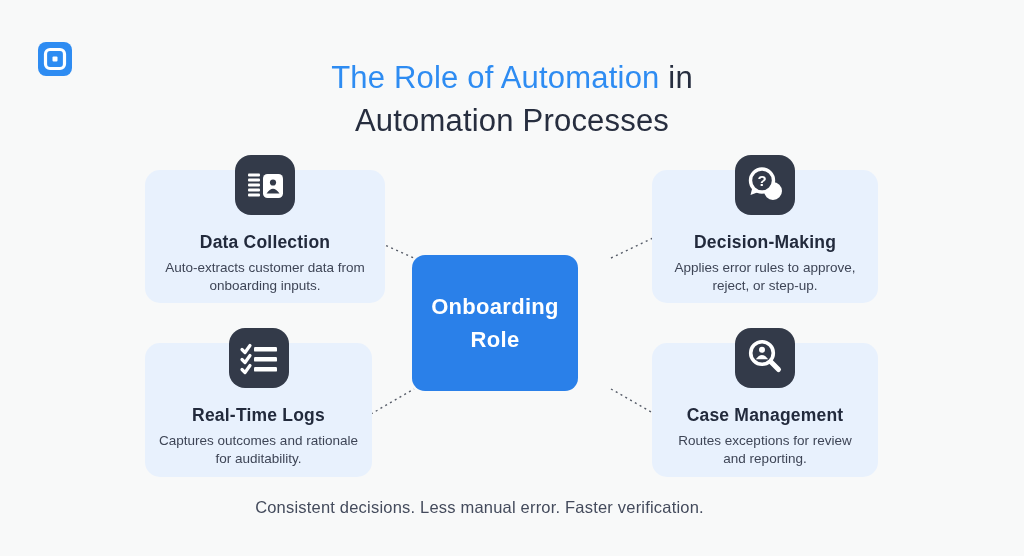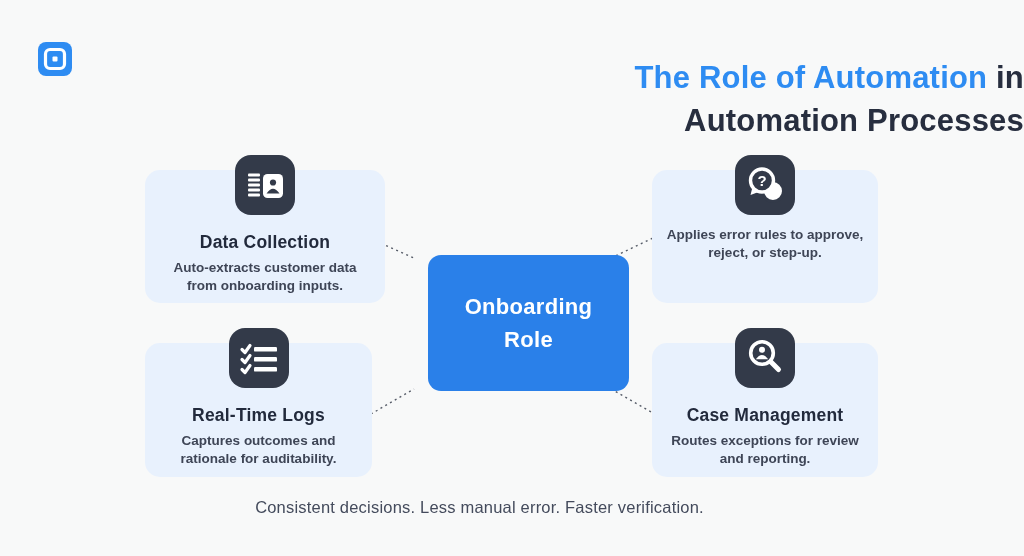--- a/index.html
+++ b/index.html
@@ -9,21 +9,21 @@
     background:#f8f9f9;
     overflow:hidden;
   }
   .canvas{position:relative;width:1024px;height:556px;background:#f8f9f9;}
   .connectors{position:absolute;left:0;top:0;width:1024px;height:556px;pointer-events:none;}
 
   .logo{position:absolute;left:38px;top:42px;width:34px;height:34px;}
 
   .title{
     position:absolute;left:0;top:56px;width:1024px;margin:0;
-    text-align:right;font-size:31px;line-height:43px;font-weight:700;
+    text-align:center;font-size:31px;line-height:43px;font-weight:400;
     letter-spacing:0.2px;color:#272e3f;
   }
   .title .t-blue{color:#2e8cf2;}
   .title .t-dark{color:#272e3f;}
 
   .card{
     position:absolute;
     background:#e8f1fd;border-radius:15px;
     text-align:center;box-sizing:border-box;
     padding:50px 14px 0 14px;
@@ -37,25 +37,25 @@
     position:absolute;top:-15px;left:50%;transform:translateX(-50%);
     width:60px;height:60px;border-radius:16px;background:#333a49;
   }
   .icon-box svg{display:block;}
 
   .card-title{
     font-size:17.5px;font-weight:700;color:#222a3c;letter-spacing:0.2px;
     margin-top:12px;
   }
   .card-desc{
-    font-size:13.5px;line-height:1.33;color:#3e4556;margin-top:6px;font-weight:bold;
+    font-size:13.5px;line-height:1.33;color:#3e4556;margin-top:6px;
   }
 
   .center-box{
-    position:absolute;left:428px;top:255px;width:201px;height:136px;
+    position:absolute;left:412px;top:255px;width:166px;height:136px;
     background:#2a80e9;border-radius:13px;
     display:flex;flex-direction:column;justify-content:center;align-items:center;
     color:#ffffff;font-size:22px;line-height:33px;font-weight:700;
     text-align:center;letter-spacing:0.3px;
   }
 
   .footer-caption{
     position:absolute;left:0;top:498px;width:959px;text-align:center;
     font-size:16.5px;color:#444b5c;letter-spacing:0.2px;
   }
@@ -109,20 +109,21 @@
   <div class="card c2">
     <div class="icon-box">
       <svg width="60" height="60" viewBox="0 0 60 60">
         <path d="M41 46 L34 41 l6 -5 z" fill="#ffffff"></path>
         <circle cx="38" cy="36" r="10.5" fill="#ffffff" stroke="#333a49" stroke-width="3"></circle>
         <path d="M15.5 40 l2 -8 l6 5 z" fill="#ffffff"></path>
         <circle cx="27" cy="25.5" r="11.5" fill="#333a49" stroke="#ffffff" stroke-width="3.4"></circle>
         <text x="27" y="30.5" text-anchor="middle" font-family="Liberation Sans, sans-serif" font-size="15" font-weight="bold" fill="#ffffff">?</text>
       </svg>
     </div>
+    <div class="card-title">Decision-Making</div>
     <div class="card-desc">Applies error rules to approve, reject, or step-up.</div>
   </div>
 
   <div class="card c3">
     <div class="icon-box">
       <svg width="60" height="60" viewBox="0 0 60 60">
         <g stroke="#ffffff" stroke-width="3.2" fill="none" stroke-linecap="round" stroke-linejoin="round">
           <polyline points="13,21.5 16,24.5 21,17.5"></polyline>
           <polyline points="13,31.5 16,34.5 21,27.5"></polyline>
           <polyline points="13,41.5 16,44.5 21,37.5"></polyline>

